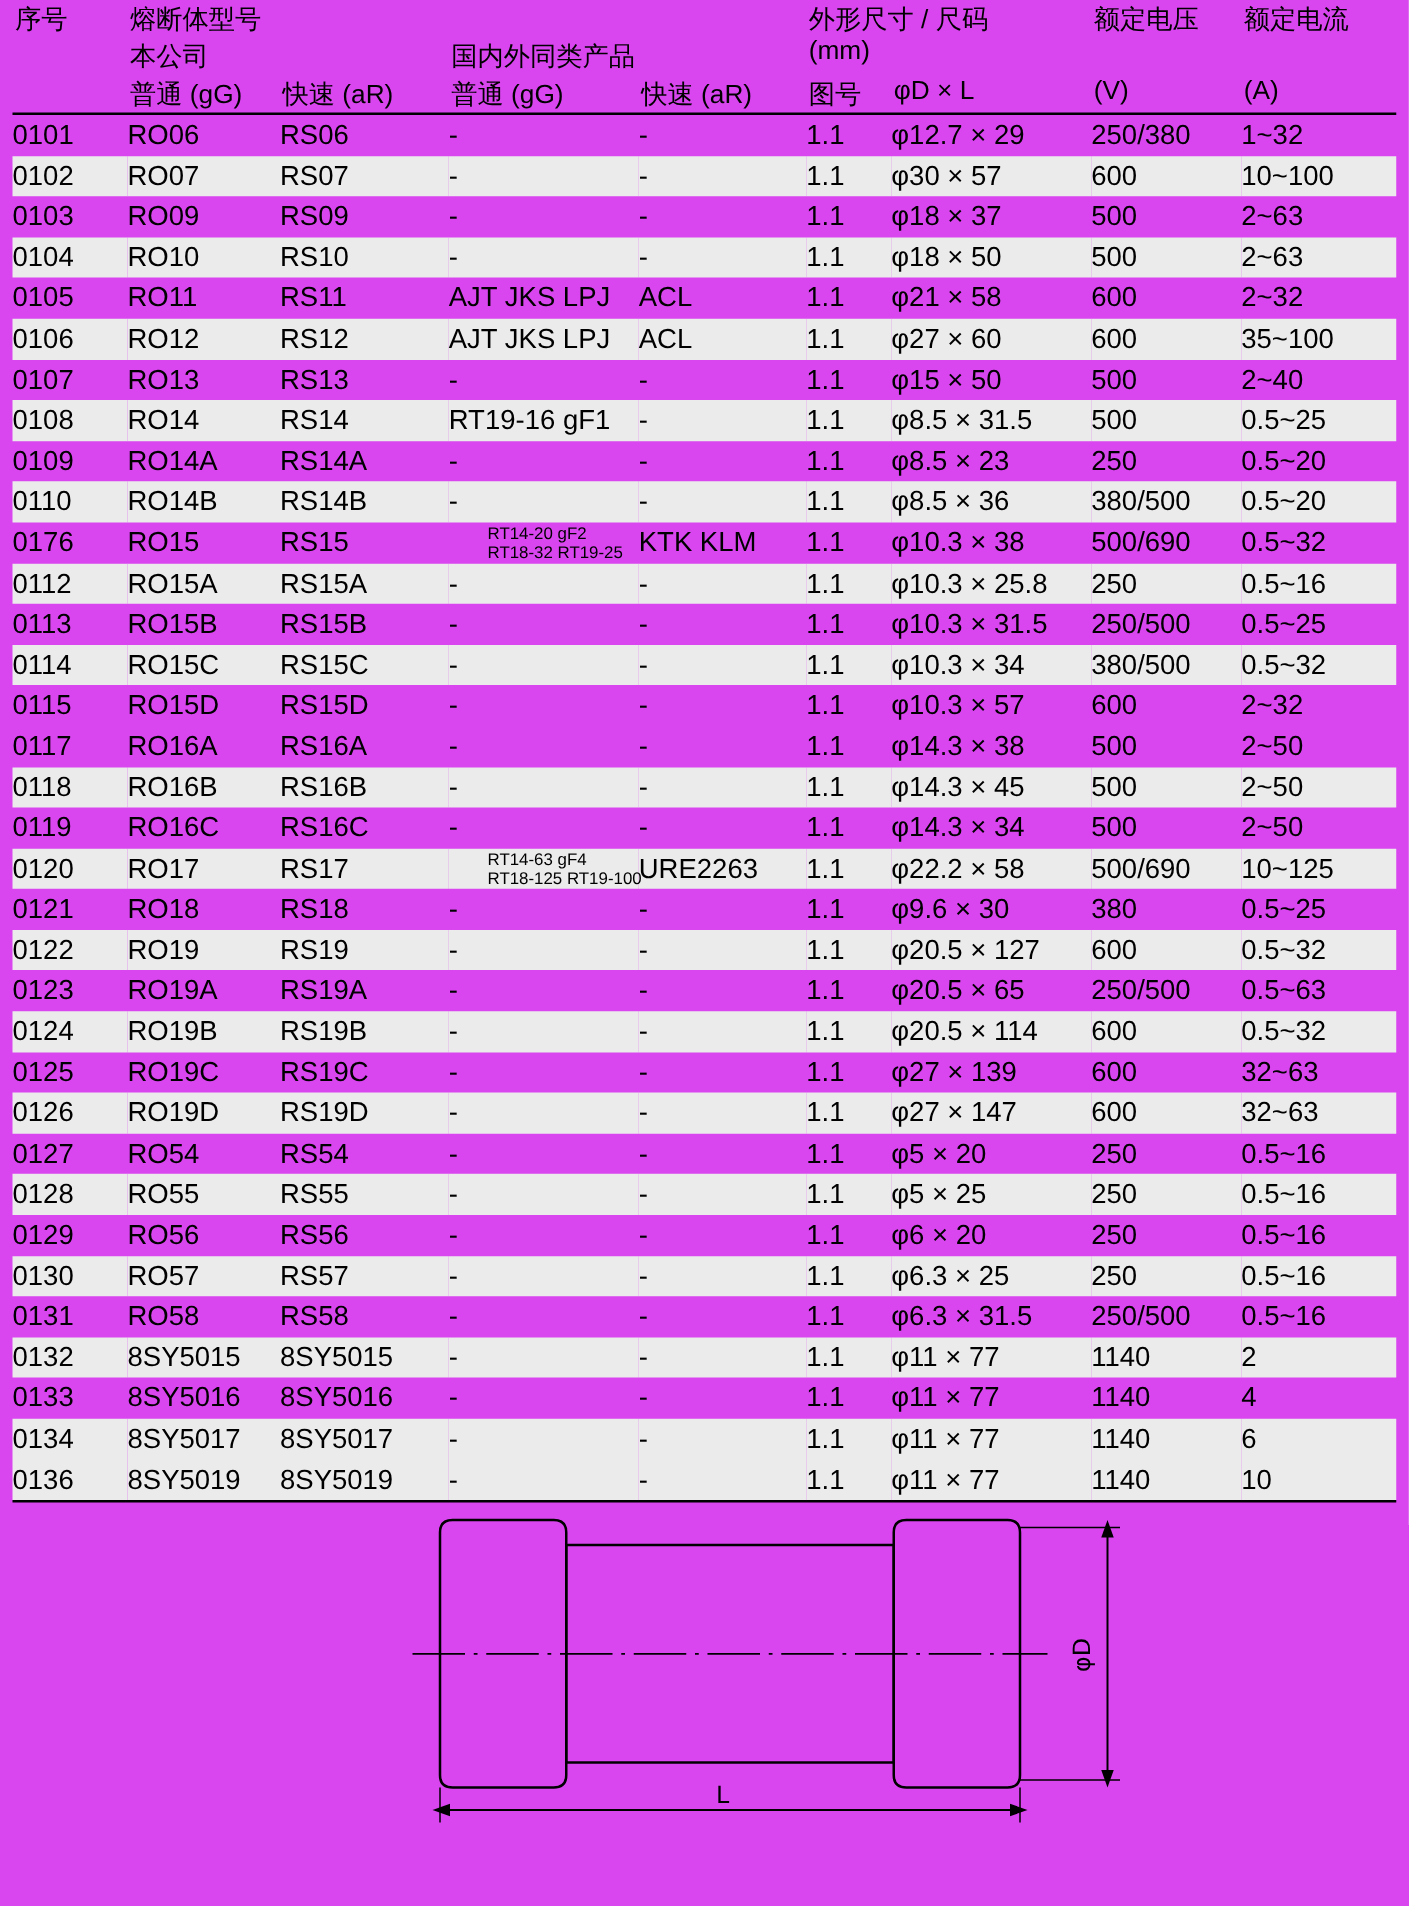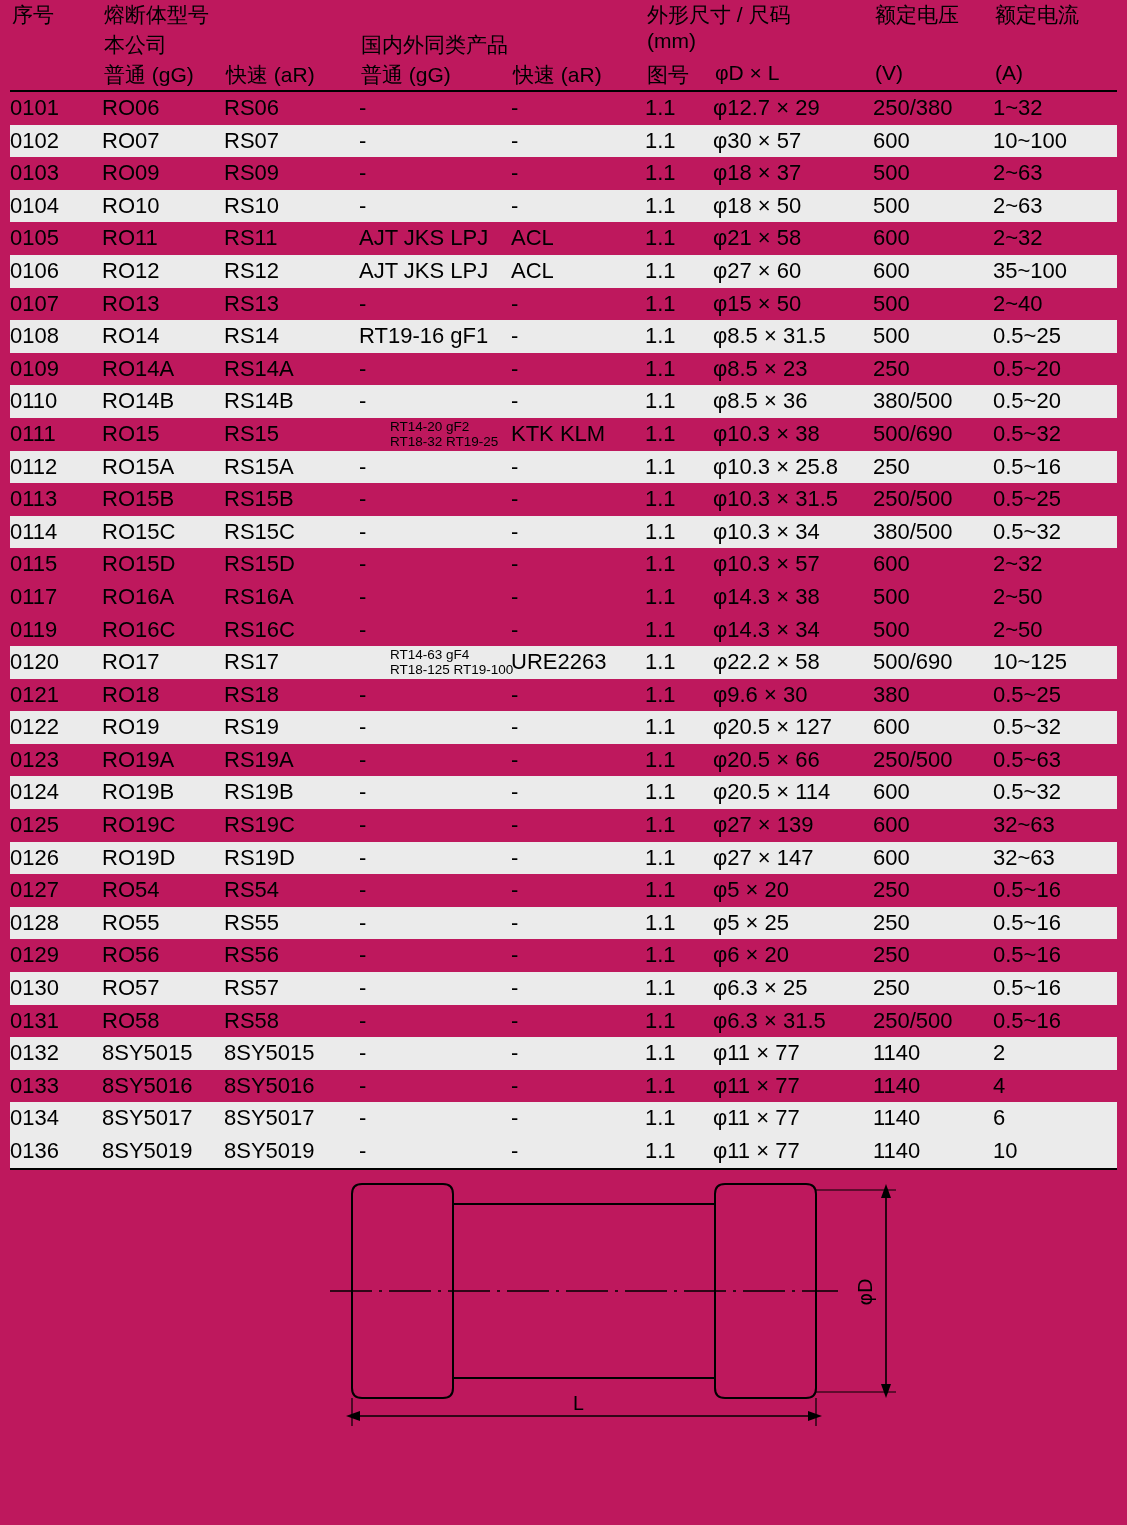--- a/index.html
+++ b/index.html
@@ -12,21 +12,21 @@
     height: 1525px;
     font-family: "Liberation Sans", sans-serif;
     color: #000;
     position: relative;
     overflow: hidden;
   }
   .page {
     width: 1127px;
     height: 1525px;
     position: relative;
-    background: #be185d;
+    background: #d946ef;
   }
   table.spec {
     width: 1107px;
     margin: 0 10px;
     border-collapse: collapse;
     table-layout: fixed;
     font-size: 21px;
   }
   table.spec td, table.spec th {
     padding: 0;
@@ -247,21 +247,21 @@
           <td>RO14B</td>
           <td>RS14B</td>
           <td>-</td>
           <td>-</td>
           <td>1.1</td>
           <td>φ8.5 × 36</td>
           <td>380/500</td>
           <td>0.5~20</td>
         </tr>
         <tr class="body-row">
-          <td>0111</td>
+          <td>0176</td>
           <td>RO15</td>
           <td>RS15</td>
           <td>
             <span class="small2">RT14-20 gF2</span>
             <span class="small2">RT18-32 RT19-25</span>
           </td>
           <td>KTK KLM</td>
           <td>1.1</td>
           <td>φ10.3 × 38</td>
           <td>500/690</td>
@@ -312,20 +312,31 @@
           <td>2~32</td>
         </tr>
         <tr class="body-row">
           <td>0117</td>
           <td>RO16A</td>
           <td>RS16A</td>
           <td>-</td>
           <td>-</td>
           <td>1.1</td>
           <td>φ14.3 × 38</td>
+          <td>500</td>
+          <td>2~50</td>
+        </tr>
+        <tr class="body-row alt">
+          <td>0118</td>
+          <td>RO16B</td>
+          <td>RS16B</td>
+          <td>-</td>
+          <td>-</td>
+          <td>1.1</td>
+          <td>φ14.3 × 45</td>
           <td>500</td>
           <td>2~50</td>
         </tr>
         <tr class="body-row">
           <td>0119</td>
           <td>RO16C</td>
           <td>RS16C</td>
           <td>-</td>
           <td>-</td>
           <td>1.1</td>
@@ -369,21 +380,21 @@
           <td>600</td>
           <td>0.5~32</td>
         </tr>
         <tr class="body-row">
           <td>0123</td>
           <td>RO19A</td>
           <td>RS19A</td>
           <td>-</td>
           <td>-</td>
           <td>1.1</td>
-          <td>φ20.5 × 66</td>
+          <td>φ20.5 × 65</td>
           <td>250/500</td>
           <td>0.5~63</td>
         </tr>
         <tr class="body-row alt">
           <td>0124</td>
           <td>RO19B</td>
           <td>RS19B</td>
           <td>-</td>
           <td>-</td>
           <td>1.1</td>

